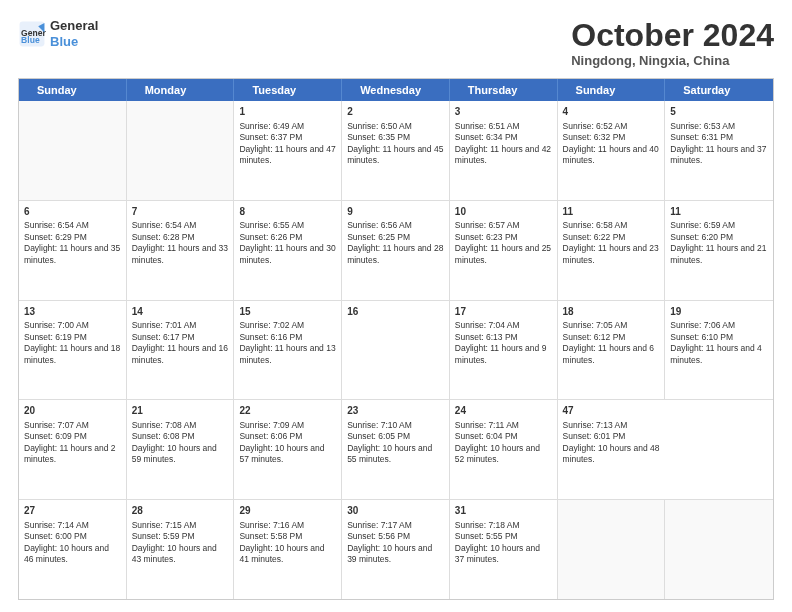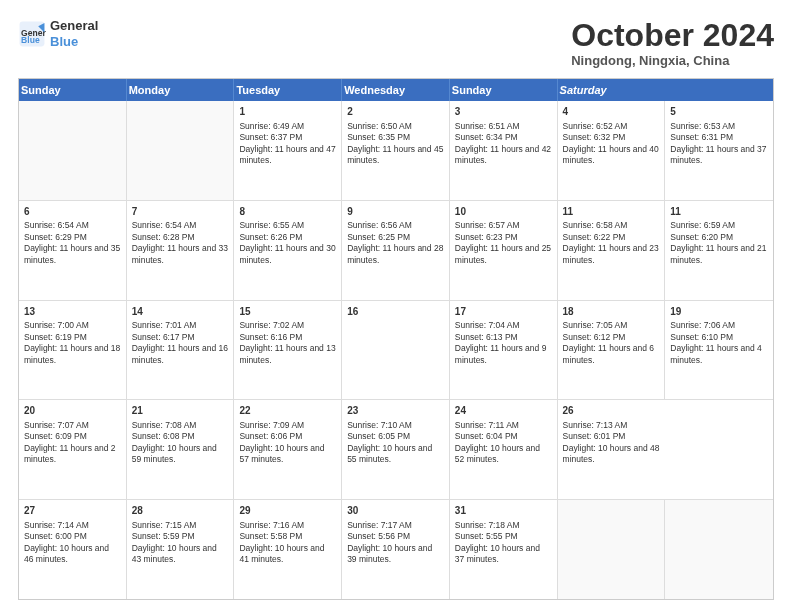--- a/index.html
+++ b/index.html
@@ -59,24 +59,24 @@
     }
     .cal-header {
       display: grid;
       grid-template-columns: repeat(7, 1fr);
       background: #3a6ec0;
     }
     .cal-header-cell {
       color: #fff;
       font-size: 11px;
       font-weight: bold;
-      padding: 5px 2px;
+      padding: 5px 18px;
       border-right: 1px solid #5588d0;
     }
-    .cal-header-cell:last-child { border-right: none; font-style: italic; }
+    .cal-header-cell:last-child { border-right: none; }
     .cal-body {
       flex: 1;
       display: flex;
       flex-direction: column;
     }
     .cal-row {
       display: grid;
       grid-template-columns: repeat(7, 1fr);
       flex: 1;
       border-top: 1px solid #ddd;
@@ -127,20 +127,21 @@
       <div class="location">Ningdong, Ningxia, China</div>
     </div>
   </div>
 
   <div class="calendar">
     <div class="cal-header">
       <div class="cal-header-cell">Sunday</div>
       <div class="cal-header-cell">Monday</div>
       <div class="cal-header-cell">Tuesday</div>
       <div class="cal-header-cell">Wednesday</div>
+      <div class="cal-header-cell">Thursday</div>
       <div class="cal-header-cell">Sunday</div>
       <div class="cal-header-cell">Saturday</div>
     </div>
     <div class="cal-body" id="cal-body">
     <div class="cal-row">
           <div class="cal-cell empty"></div>
           <div class="cal-cell empty"></div>
           <div class="cal-cell">
             <span class="day-num">1</span>
             <div class="info">Sunrise: 6:49 AM<br>Sunset: 6:37 PM<br>Daylight: 11 hours and 47 minutes.</div>
@@ -236,21 +237,21 @@
           </div>
           <div class="cal-cell">
             <span class="day-num">23</span>
             <div class="info">Sunrise: 7:10 AM<br>Sunset: 6:05 PM<br>Daylight: 10 hours and 55 minutes.</div>
           </div>
           <div class="cal-cell">
             <span class="day-num">24</span>
             <div class="info">Sunrise: 7:11 AM<br>Sunset: 6:04 PM<br>Daylight: 10 hours and 52 minutes.</div>
           </div>
           <div class="cal-cell">
-            <span class="day-num">26</span>
+            <span class="day-num">47</span>
             <div class="info">Sunrise: 7:13 AM<br>Sunset: 6:01 PM<br>Daylight: 10 hours and 48 minutes.</div>
           </div>
         </div>
         <div class="cal-row">
           <div class="cal-cell">
             <span class="day-num">27</span>
             <div class="info">Sunrise: 7:14 AM<br>Sunset: 6:00 PM<br>Daylight: 10 hours and 46 minutes.</div>
           </div>
           <div class="cal-cell">
             <span class="day-num">28</span>

